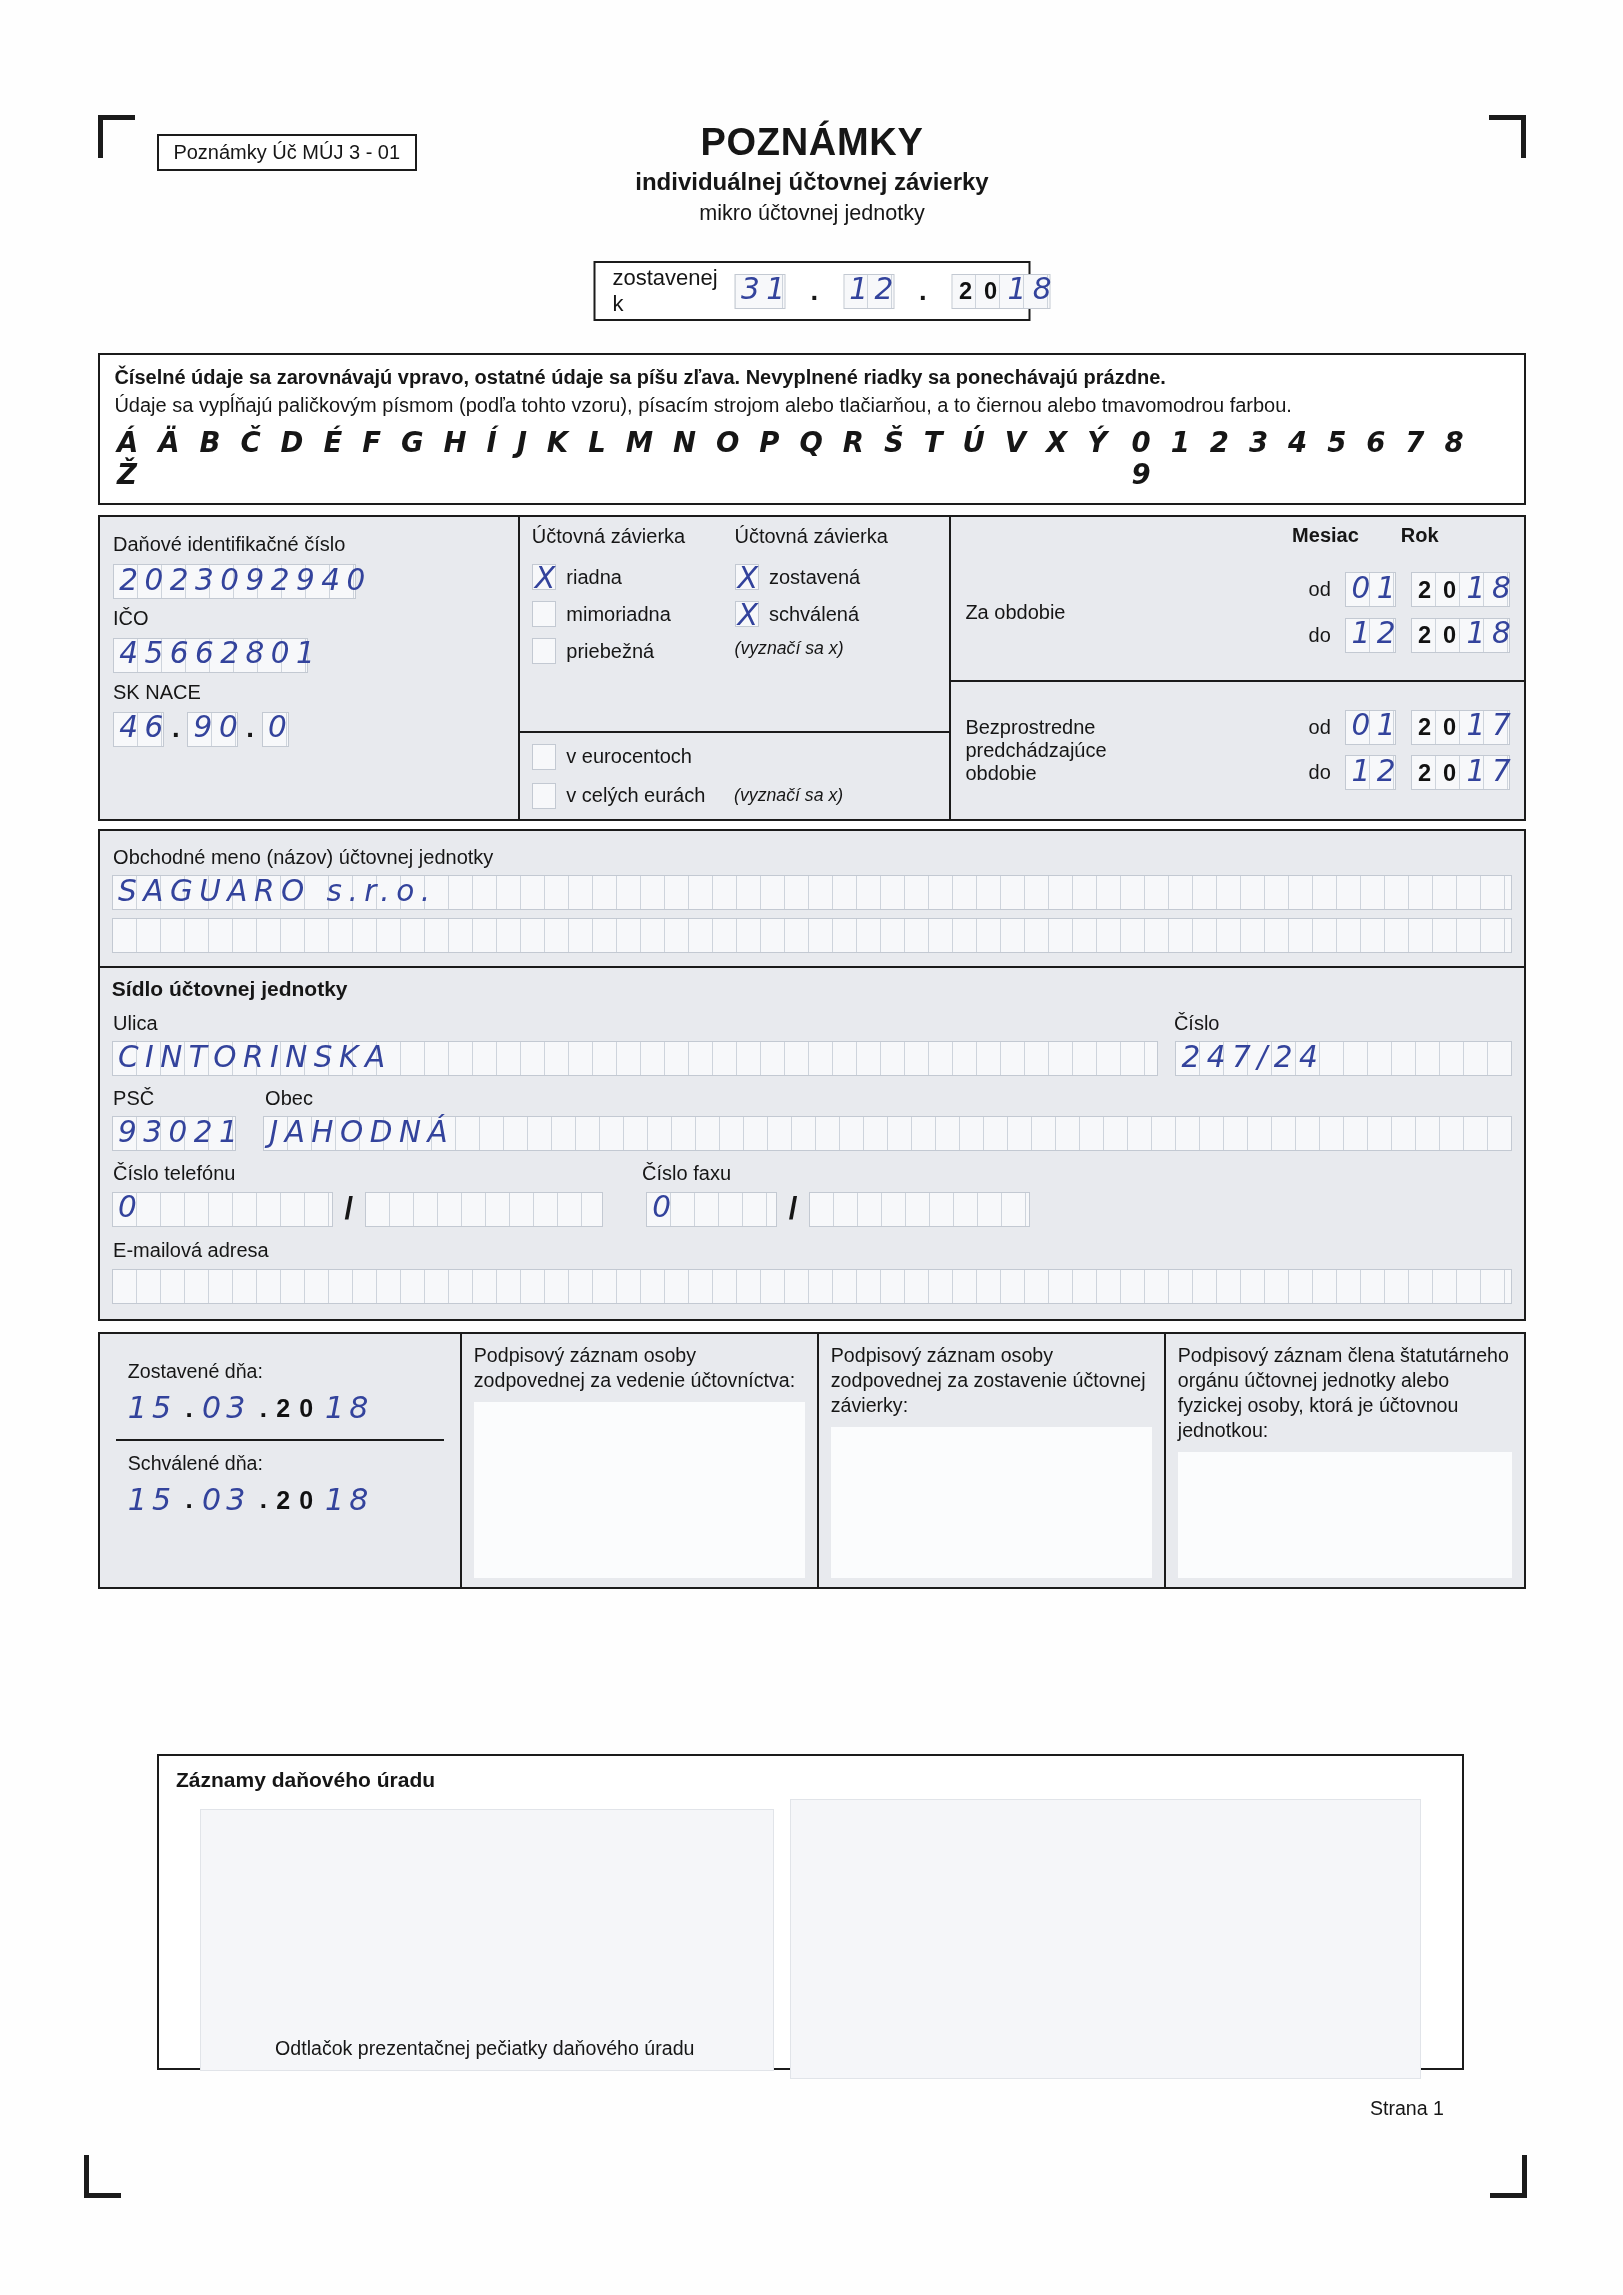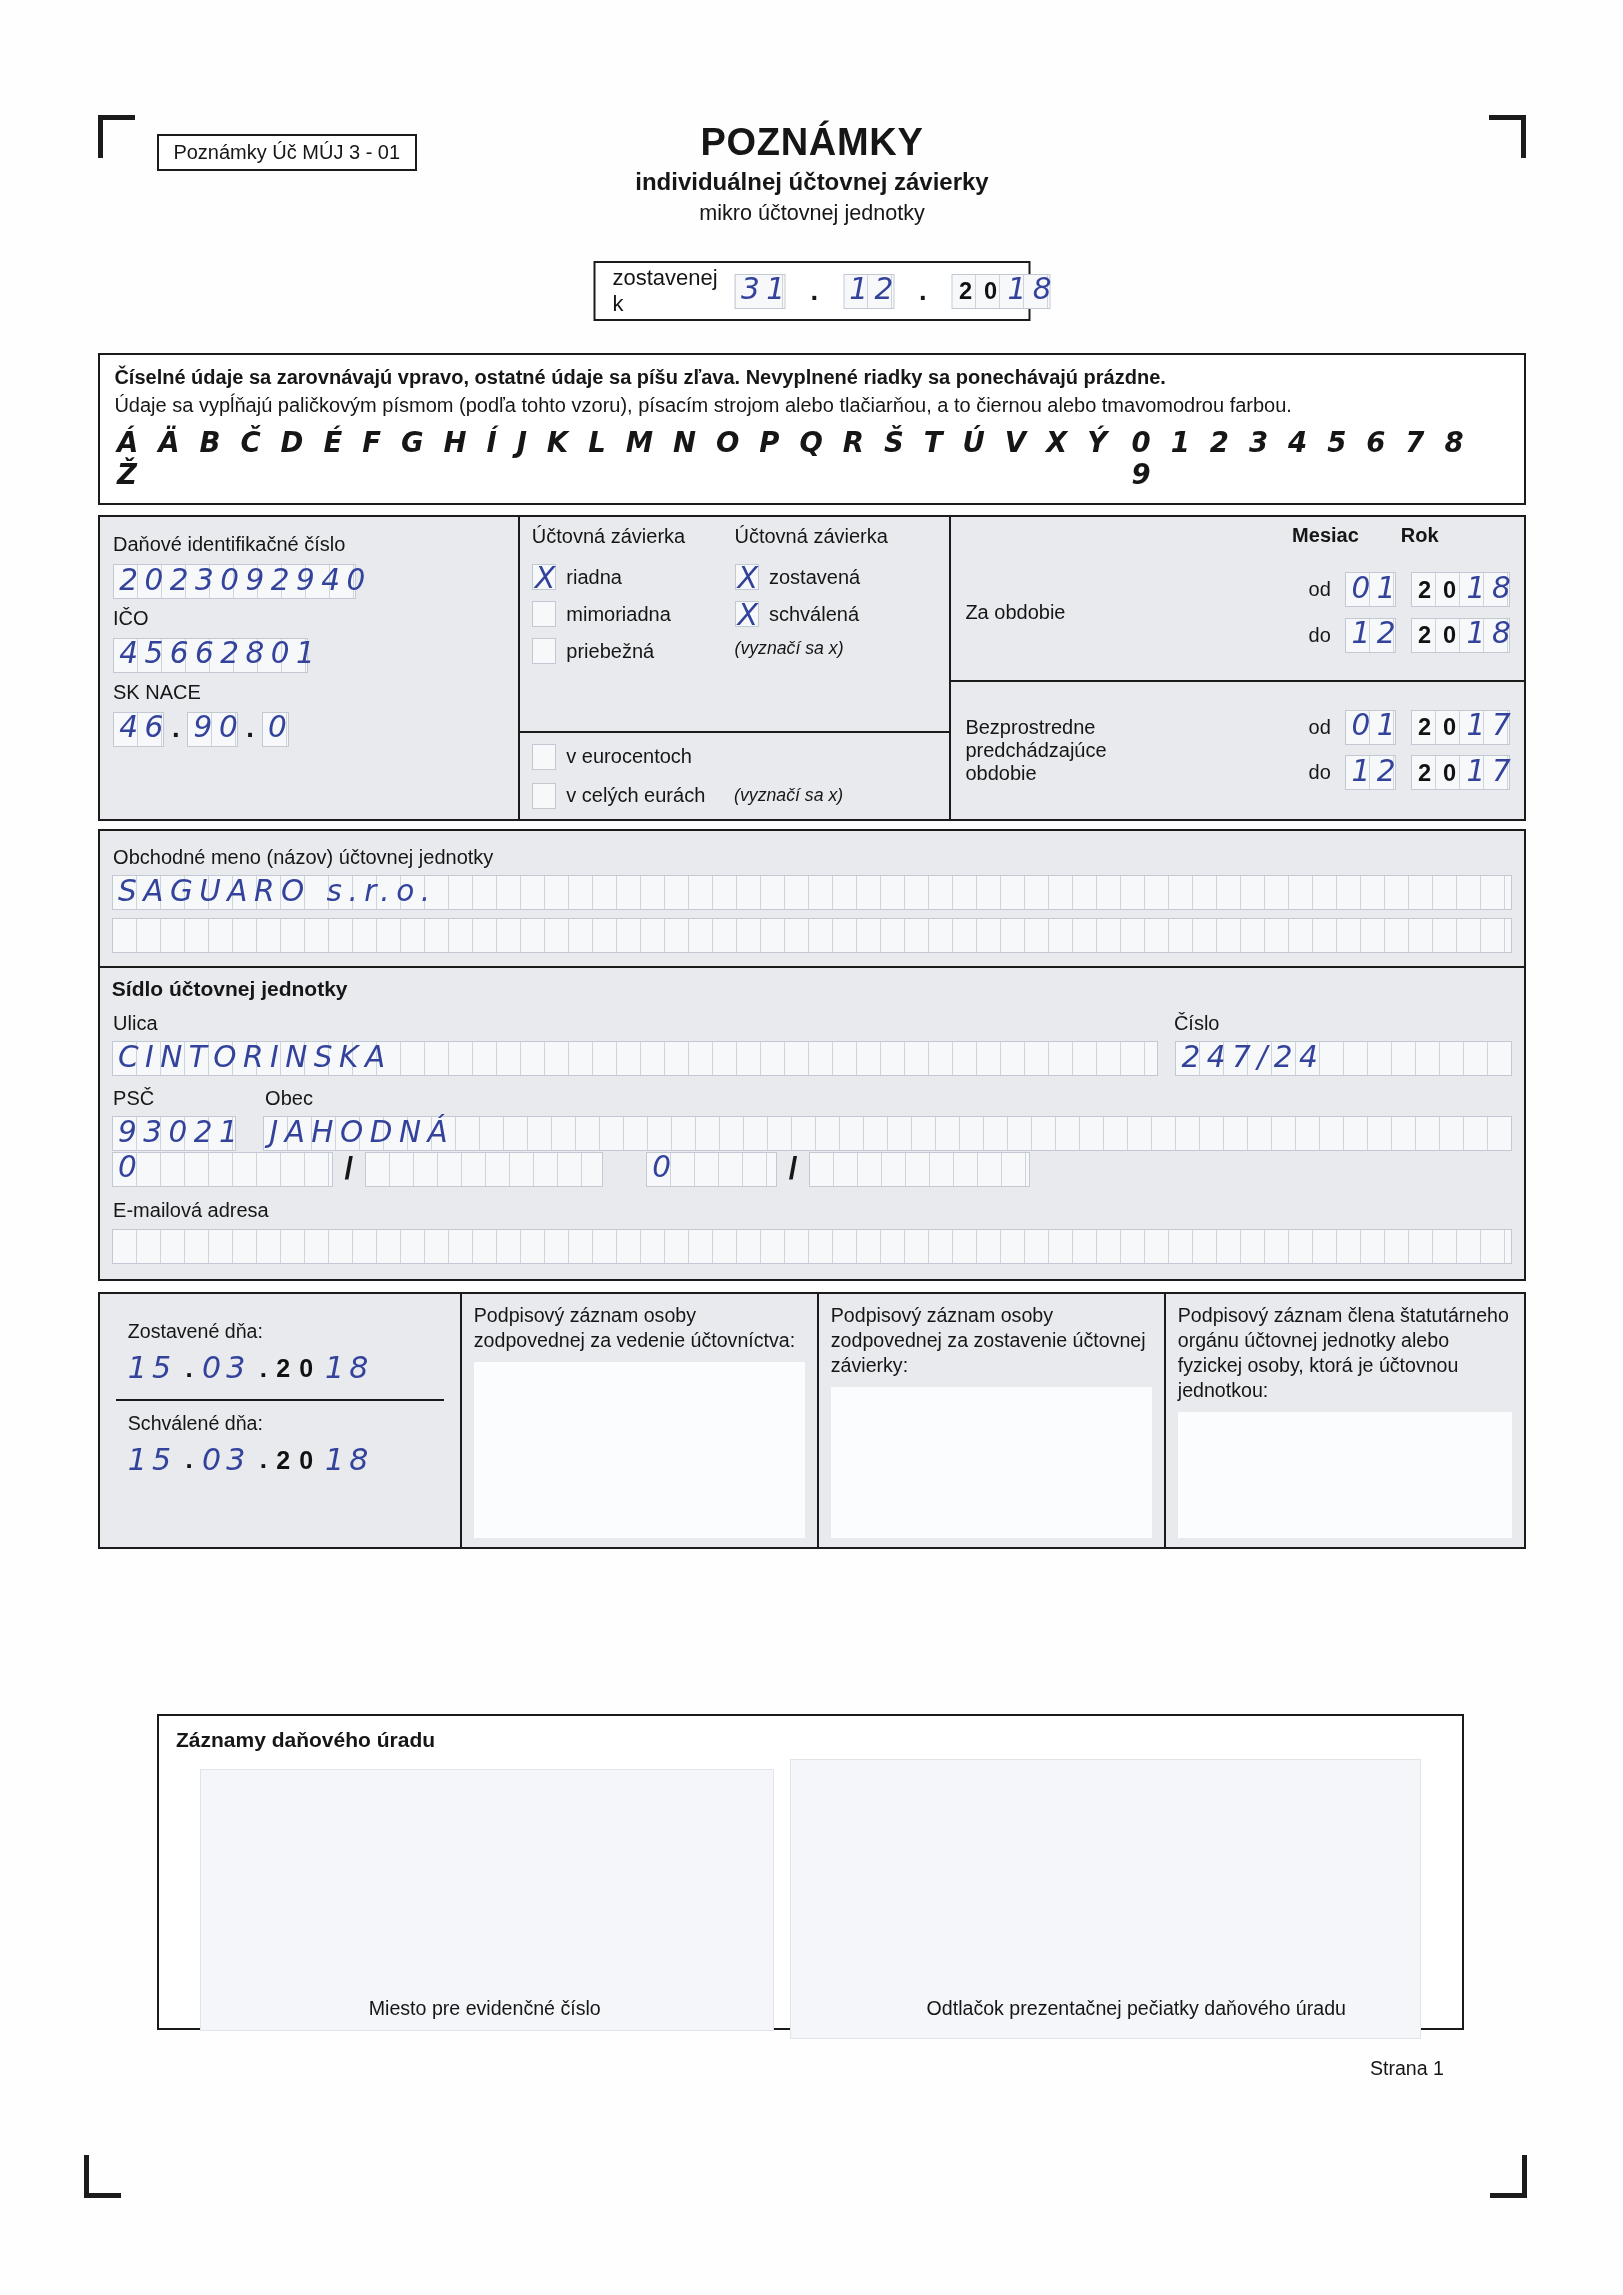--- a/index.html
+++ b/index.html
@@ -353,20 +353,24 @@
       </div>
       <div class="cellrow">
         <span class="cg psc">
             <span class="hand">93021</span>
           </span>
         <span class="cg grow">
             <span class="hand">JAHODNÁ</span>
           </span>
       </div>
 
+      <div class="telfax-labels">
+        <span class="l1">Číslo telefónu</span>
+        <span>Číslo faxu</span>
+      </div>
       <div class="telfax-row">
         <span class="cg tel1">
             <span class="hand">0</span>
           </span>
         <span class="slash">/</span>
         <span class="cg tel2"></span>
         <span class="tf-gap"></span>
         <span class="cg fax1">
             <span class="hand">0</span>
           </span>
@@ -419,21 +423,20 @@
       </div>
     </div>
 
     <div class="taxbox">
       <div class="tax-head">Záznamy daňového úradu</div>
       <div class="taxpanels">
         <div class="taxpanel left"></div>
         <div class="taxpanel right"></div>
       </div>
       <div class="taxcaptions">
-        <div>Miesto pre evidenčné číslo</div>
         <div>Odtlačok prezentačnej pečiatky daňového úradu</div>
       </div>
     </div>
 
     <div class="strana">Strana 1</div>
 
   </div>
 </div>
 
 

